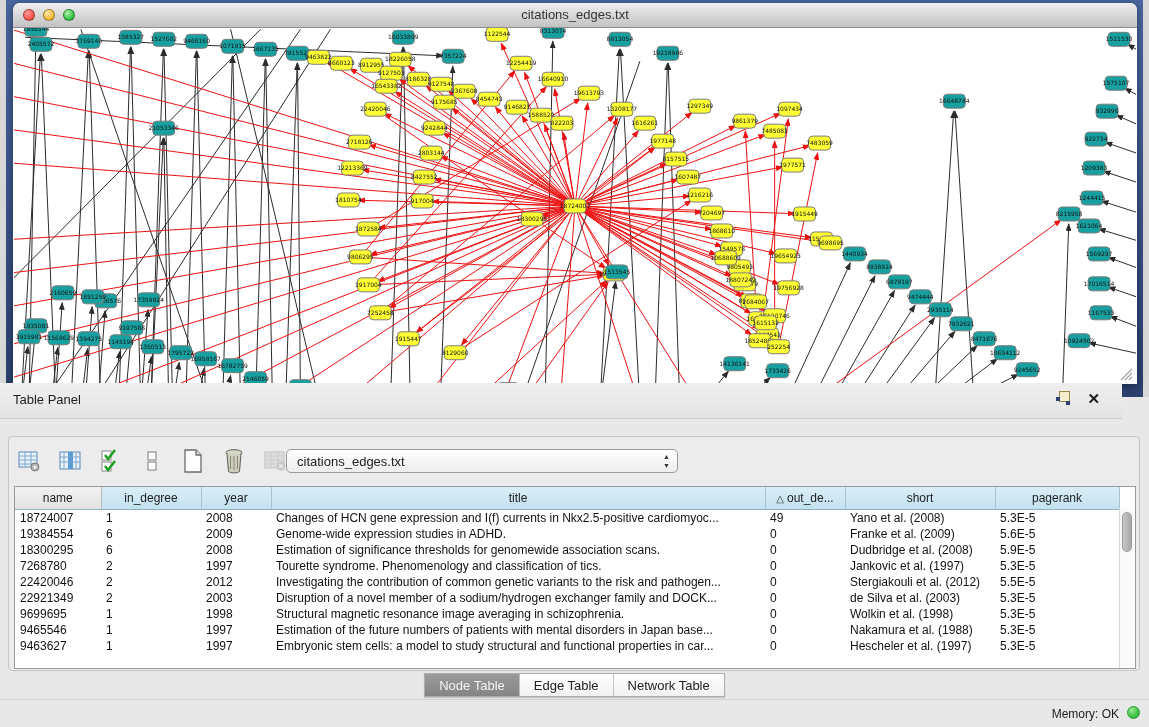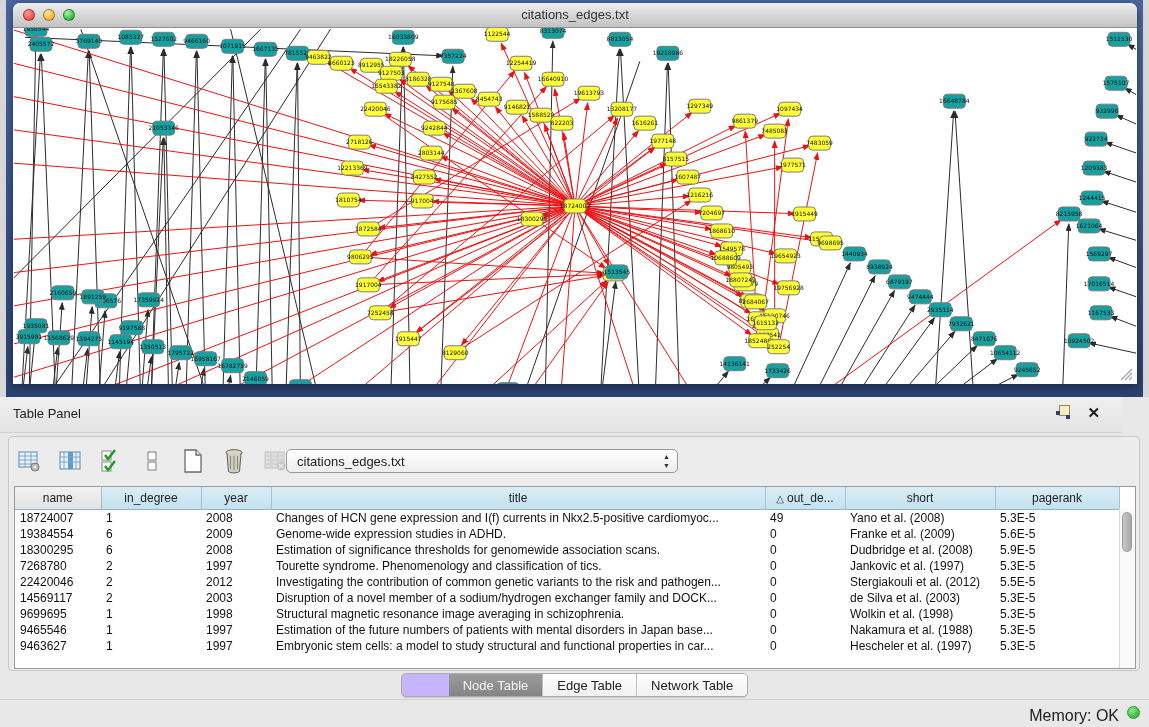--- a/index.html
+++ b/index.html
@@ -25,21 +25,21 @@
   .light{width:12px;height:12px;border-radius:50%;border:1px solid rgba(0,0,0,.35);box-sizing:border-box;}
   .light.red{background:radial-gradient(circle at 35% 30%,#ff9a96,#f95b52 60%,#d83a32);}
   .light.yellow{background:radial-gradient(circle at 35% 30%,#ffe9a8,#fdbc40 60%,#dd9c22);}
   .light.green{background:radial-gradient(circle at 35% 30%,#b4f0a8,#38c94a 60%,#1fa032);}
 
   .net-canvas{position:relative;width:1122px;height:356px;margin:0 1px;background:#ffffff;overflow:hidden;}
   .net-canvas svg{display:block;}
   .resize-grip{position:absolute;right:3px;bottom:3px;width:13px;height:13px;opacity:.8;}
 
   
-  .panel-header{position:absolute;left:0;top:397px;width:1122px;height:35px;
+  .panel-header{position:absolute;left:0;top:383px;width:1122px;height:35px;
                 background:linear-gradient(180deg,#efefef,#e4e4e4);
                 border-bottom:1px solid #cfcfcf;}
   .panel-header .ptitle{position:absolute;left:13px;top:9px;font-size:13px;color:#222;}
   .panel-header .ph-icons{position:absolute;right:22px;top:8px;display:flex;gap:16px;align-items:center;}
   .float-icon{position:relative;width:15px;height:15px;}
   .float-icon .sq-big{position:absolute;left:3px;top:0;width:9px;height:9px;border:1px solid #9a8a4a;background:#f4eecc;}
   .float-icon .sq-tl{position:absolute;left:0;top:6px;width:4px;height:4px;background:#2d3f6e;}
   .float-icon .sq-br{position:absolute;left:10px;top:10px;width:4px;height:4px;background:#2d3f6e;}
   .close-x{font-size:15px;font-weight:bold;color:#1c1c1c;line-height:15px;}
 
@@ -67,30 +67,30 @@
   table.grid td{height:16px;padding:0 2px 0 5px;overflow:hidden;white-space:nowrap;
                 border:none;}
   .sort-tri{font-size:10px;margin-right:3px;color:#333;}
   .vscroll{position:absolute;right:0;top:21px;width:15px;height:160px;background:#fafafa;
            border-left:1px solid #d6d6d6;}
   .vthumb{position:absolute;left:2px;top:4px;width:10px;height:40px;border-radius:6px;
           background:linear-gradient(90deg,#c9c9c9,#a8a8a8);border:1px solid #9b9b9b;box-sizing:border-box;}
 
   
   .tabs{position:absolute;left:0;top:673px;width:1149px;display:flex;justify-content:center;}
-  .seg{display:flex;border:1px solid #adadad;border-radius:5px;overflow:hidden;
-       background:#c4b5fd;box-shadow:0 1px 1px rgba(0,0,0,.15);padding-left:47px;}
+  .seg{display:flex;border:1px solid #adadad;border-radius:0;overflow:hidden;
+       background:#ffffff;box-shadow:0 1px 1px rgba(0,0,0,.15);}
   .seg button{font-family:"Liberation Sans",sans-serif;font-size:13px;color:#222;background:linear-gradient(180deg,#ffffff,#f1f1f1);
               border:none;border-right:1px solid #c0c0c0;padding:3px 14px;height:22px;}
   .seg button:last-child{border-right:none;}
   .seg button.selected{background:linear-gradient(180deg,#9b9b9b,#848484);color:#f4f4f4;}
 
   
   .statusbar{position:absolute;left:0;bottom:0;width:1149px;height:27px;border-top:1px solid #d2d2d2;}
-  .mem{position:absolute;right:30px;top:7px;font-size:16px;color:#222;}
+  .mem{position:absolute;right:30px;top:7px;font-size:12px;color:#222;}
   .memdot{position:absolute;right:9px;top:6px;width:13px;height:13px;border-radius:50%;
           border:1px solid #2f9a33;box-sizing:border-box;
           background:radial-gradient(circle at 35% 30%,#9ae88f,#3ec446 60%,#2aa035);}
 </style>
 </head>
 <body>
 
 <div class="desktop"></div>
 <div class="app-edge left"></div>
 <div class="app-edge right"></div>
@@ -934,21 +934,21 @@
         <tr>
           <td>22420046</td>
           <td>2</td>
           <td>2012</td>
           <td>Investigating the contribution of common genetic variants to the risk and pathogen...</td>
           <td>0</td>
           <td>Stergiakouli et al. (2012)</td>
           <td>5.5E-5</td>
         </tr>
         <tr>
-          <td>14569117</td>
+          <td>22921349</td>
           <td>2</td>
           <td>2003</td>
           <td>Disruption of a novel member of a sodium/hydrogen exchanger family and DOCK...</td>
           <td>0</td>
           <td>de Silva et al. (2003)</td>
           <td>5.3E-5</td>
         </tr>
         <tr>
           <td>9699695</td>
           <td>1</td>

